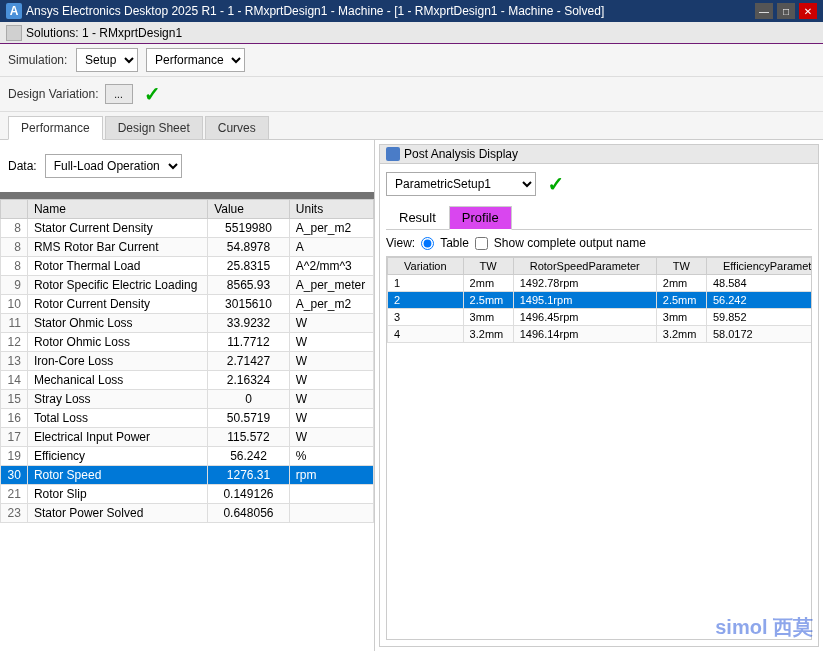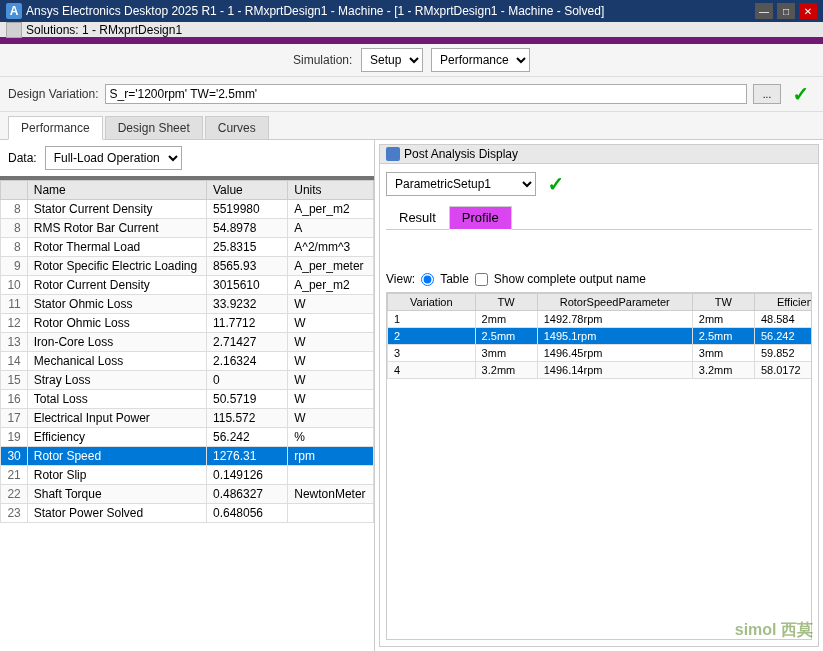--- a/index.html
+++ b/index.html
@@ -17,21 +17,21 @@
     }
     #title-bar .title-icon { width: 16px; height: 16px; margin-right: 4px; background: #4a90d9; border-radius: 2px; display: flex; align-items: center; justify-content: center; font-size: 8px; color: white; font-weight: bold; }
     #title-bar .title-text { flex: 1; }
     #title-bar .win-controls { display: flex; gap: 4px; }
     #title-bar .win-btn { width: 18px; height: 16px; background: #555; border: none; color: white; cursor: pointer; font-size: 10px; display: flex; align-items: center; justify-content: center; }
     #title-bar .win-btn.close { background: #c00; }
 
     
     #solutions-bar {
       background: #e8e8e8;
-      border-bottom: 7px solid #701a75;
+      border-bottom: 1px solid #701a75;
       height: 22px;
       display: flex;
       align-items: center;
       padding: 1px 6px;
       font-size: 11px;
       text-align: right;
     }
     #solutions-bar .sol-icon { width: 16px; height: 16px; background: #d0d0d0; margin-right: 4px; border: 1px solid #aaa; }
 
     
@@ -43,21 +43,20 @@
     }
 
     
     #toolbar {
       background: #f5f5f5;
       border-bottom: 1px solid #ddd;
       padding: 4px 8px;
       display: flex;
       align-items: center;
       gap: 8px;
-      justify-content: center;
     }
     .label-text { color: #333; min-width: 60px; }
     select {
       height: 24px;
       border: 1px solid #aaa;
       background: white;
       padding: 0 4px;
       cursor: pointer;
     }
 
@@ -135,22 +134,22 @@
     #left-panel {
       width: 375px;
       border-right: 1px solid #ccc;
       display: flex;
       flex-direction: column;
       overflow: hidden;
     }
 
     
     #data-selector {
-      padding: 6px 8px;
-      border-bottom: 4px solid #737373;
+      padding: 14px 8px;
+      border-bottom: 7px solid #737373;
       display: flex;
       align-items: center;
       gap: 8px;
       background: white;
     }
 
     
     #data-table {
       flex: 1;
       overflow-y: auto;
@@ -170,21 +169,21 @@
     }
     table td {
       border: 1px solid #ddd;
       padding: 2px 6px;
       white-space: nowrap;
     }
     table tr:nth-child(even) td { background: #fafafa; }
     table tr.highlighted td { background: #0078d7; color: white; }
     table .row-num { color: #666; text-align: right; min-width: 20px; }
     table .name-col { min-width: 160px; }
-    table .value-col { min-width: 80px; text-align: left; }
+    table .value-col { min-width: 80px; text-align: center; }
     table .units-col { min-width: 80px; }
 
     
     #right-panel {
       flex: 1;
       display: flex;
       flex-direction: column;
       padding: 4px;
       overflow: hidden;
     }
@@ -239,21 +238,20 @@
     .inner-tab.active {
       border: 1px solid #ccc;
       border-bottom: 1px solid white;
       background: #d946ef;
       margin-bottom: -1px;
     }
 
     
     #view-options {
       margin-bottom: 4px;
-      margin-top: 36px;
     }
     .radio-row {
       display: flex;
       align-items: center;
       gap: 6px;
       margin-bottom: 2px;
     }
     .radio-row input[type=radio] { cursor: pointer; }
 
     
@@ -262,43 +260,43 @@
       overflow: auto;
       border: 1px solid #ccc;
     }
     #results-table {
       width: 100%;
       border-collapse: collapse;
     }
     #results-table th {
       background: #e8e8e8;
       border: 1px solid #ccc;
-      padding: 2px 22px;
+      padding: 2px 16px;
       font-weight: normal;
       font-size: 11px;
       position: sticky;
       top: 0;
     }
     #results-table td {
       border: 1px solid #ddd;
       padding: 2px 6px;
       font-size: 11px;
     }
     #results-table tr.row-highlighted td {
       background: #0078d7;
       color: white;
     }
 
     
     #watermark {
       position: absolute;
       bottom: 10px;
       right: 10px;
-      color: #4d7c0f;
-      font-size: 16px;
+      color: #1d4ed8;
+      font-size: 20px;
       font-weight: bold;
       opacity: 0.5;
       margin-top: 48px;
     }
   </style>
 </head>
 <body>
 
 <div id="title-bar">
   <div class="title-icon">
@@ -324,21 +322,20 @@
     <select>
       <option>Setup</option>
     </select>
     <select>
       <option>Performance</option>
     </select>
   </div>
 
   <div id="design-var-bar">
     <span class="label-text">Design Variation:</span>
-    <input type="text" value="S_r='1200rpm' TW='2.5mm'" style="">
     <button class="browse-btn">...</button>
     <button class="check-btn">
       <span class="checkmark">✓</span>
     </button>
   </div>
 
   <div id="tab-bar">
     <div class="tab active">Performance</div>
     <div class="tab">Design Sheet</div>
     <div class="tab">Curves</div>
@@ -450,26 +447,20 @@
     <td class="value-col">1276.31</td>
     <td class="units-col">rpm</td>
   </tr>
               <tr>
     <td class="row-num">21</td>
     <td class="name-col">Rotor Slip</td>
     <td class="value-col">0.149126</td>
     <td class="units-col"></td>
   </tr>
               <tr>
-    <td class="row-num">22</td>
-    <td class="name-col">Shaft Torque</td>
-    <td class="value-col">0.486327</td>
-    <td class="units-col">NewtonMeter</td>
-  </tr>
-              <tr>
     <td class="row-num">23</td>
     <td class="name-col">Stator Power Solved</td>
     <td class="value-col">0.648056</td>
     <td class="units-col"></td>
   </tr>
             </tbody>
         </table>
       </div>
     </div>
 

